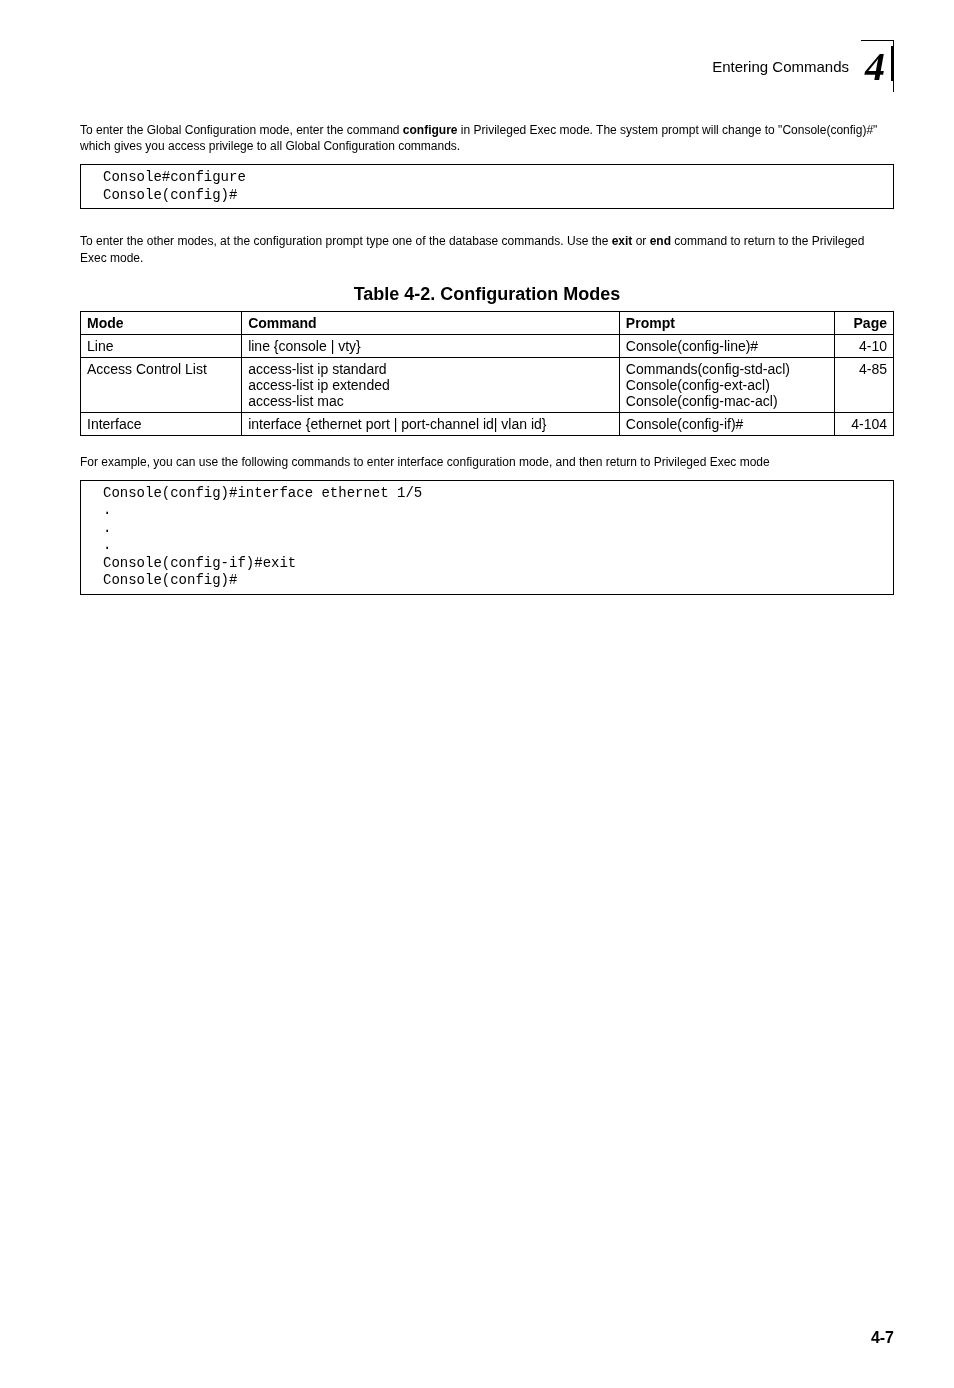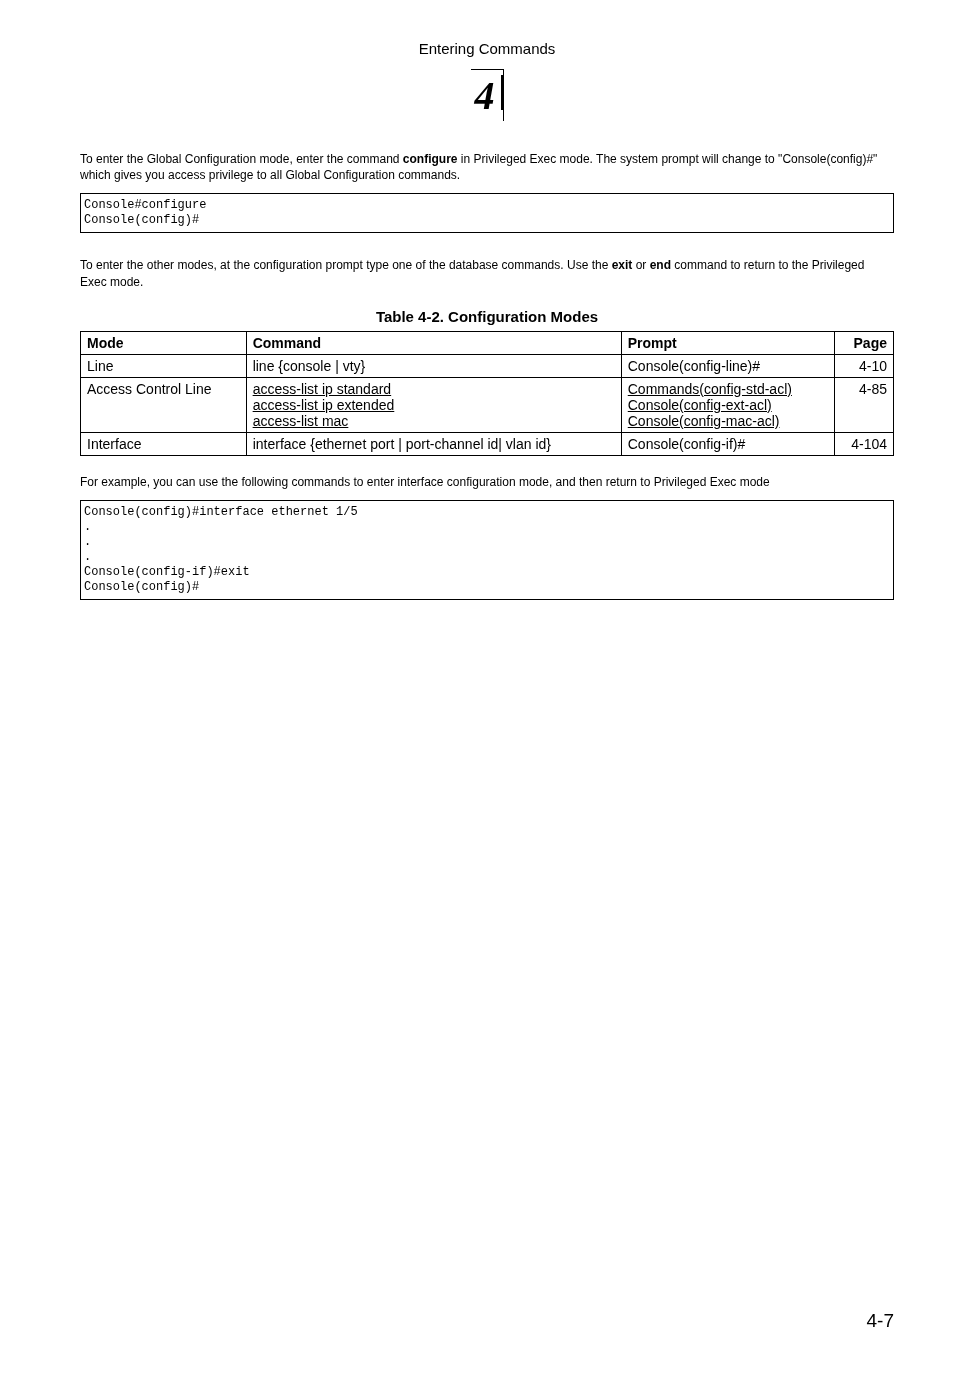--- a/index.html
+++ b/index.html
@@ -11,21 +11,20 @@
     height: 1388px;
     padding: 40px 60px 40px 80px;
     position: relative;
   }
   .header {
     display: flex;
     justify-content: flex-end;
     align-items: center;
     gap: 12px;
     margin-bottom: 30px;
-    flex-direction: column;
   }
   .header-text {
     font-size: 15px;
   }
   .chapter-badge {
     font-size: 40px;
     font-weight: bold;
     font-style: italic;
     font-family: "Times New Roman", serif;
     position: relative;
@@ -45,57 +44,58 @@
     padding: 2px 8px 2px 4px;
   }
   p.body {
     font-size: 12px;
     line-height: 1.35;
     margin-bottom: 10px;
   }
   .code-block {
     border: 1px solid #000;
     font-family: "Courier New", monospace;
-    font-size: 12px;
-    padding: 4px 3px;
+    font-size: 14px;
+    padding: 4px 22px;
     margin: 6px 0 24px 0;
     white-space: pre;
     line-height: 1.25;
   }
   .table-caption {
     text-align: center;
     font-weight: bold;
-    font-size: 15px;
+    font-size: 18px;
     margin: 18px 0 6px 0;
   }
   table.config {
     border-collapse: collapse;
     width: 100%;
     margin-bottom: 18px;
     font-size: 14px;
   }
   table.config th, table.config td {
     border: 1px solid #000;
     padding: 3px 6px;
     text-align: left;
     vertical-align: top;
   }
   table.config th {
     font-weight: bold;
   }
   table.config th:last-child, table.config td:last-child {
     text-align: right;
   }
-  table.config td .cmd-line { display: block; text-decoration: underline; }
+  table.config td .cmd-line { display: block; }
   .italic { }
   .page-num {
     position: absolute;
-    bottom: 56px;
+    bottom: 41px;
     right: 60px;
-    font-size: 19px;
+    font-size: 16px;
+    font-weight: bold;
   }
   .bold { font-weight: bold; }
 </style>
 </head>
 <body>
 
 <div class="header">
   <span class="header-text">Entering Commands</span>
   <span class="chapter-badge-wrap">
     <span class="chapter-badge">4</span>
@@ -125,21 +125,21 @@
     </tr>
   </thead>
   <tbody>
     <tr>
       <td>Line</td>
       <td>line {console | vty}</td>
       <td>Console(config-line)#</td>
       <td>4-10</td>
     </tr>
     <tr>
-      <td>Access Control Line</td>
+      <td>Access Control List</td>
       <td>
         <span class="cmd-line">access-list ip standard</span>
         <span class="cmd-line">access-list ip extended</span>
         <span class="cmd-line">access-list mac</span>
       </td>
       <td>
         <span class="cmd-line">Commands(config-std-acl)</span>
         <span class="cmd-line">Console(config-ext-acl)</span>
         <span class="cmd-line">Console(config-mac-acl)</span>
       </td>

